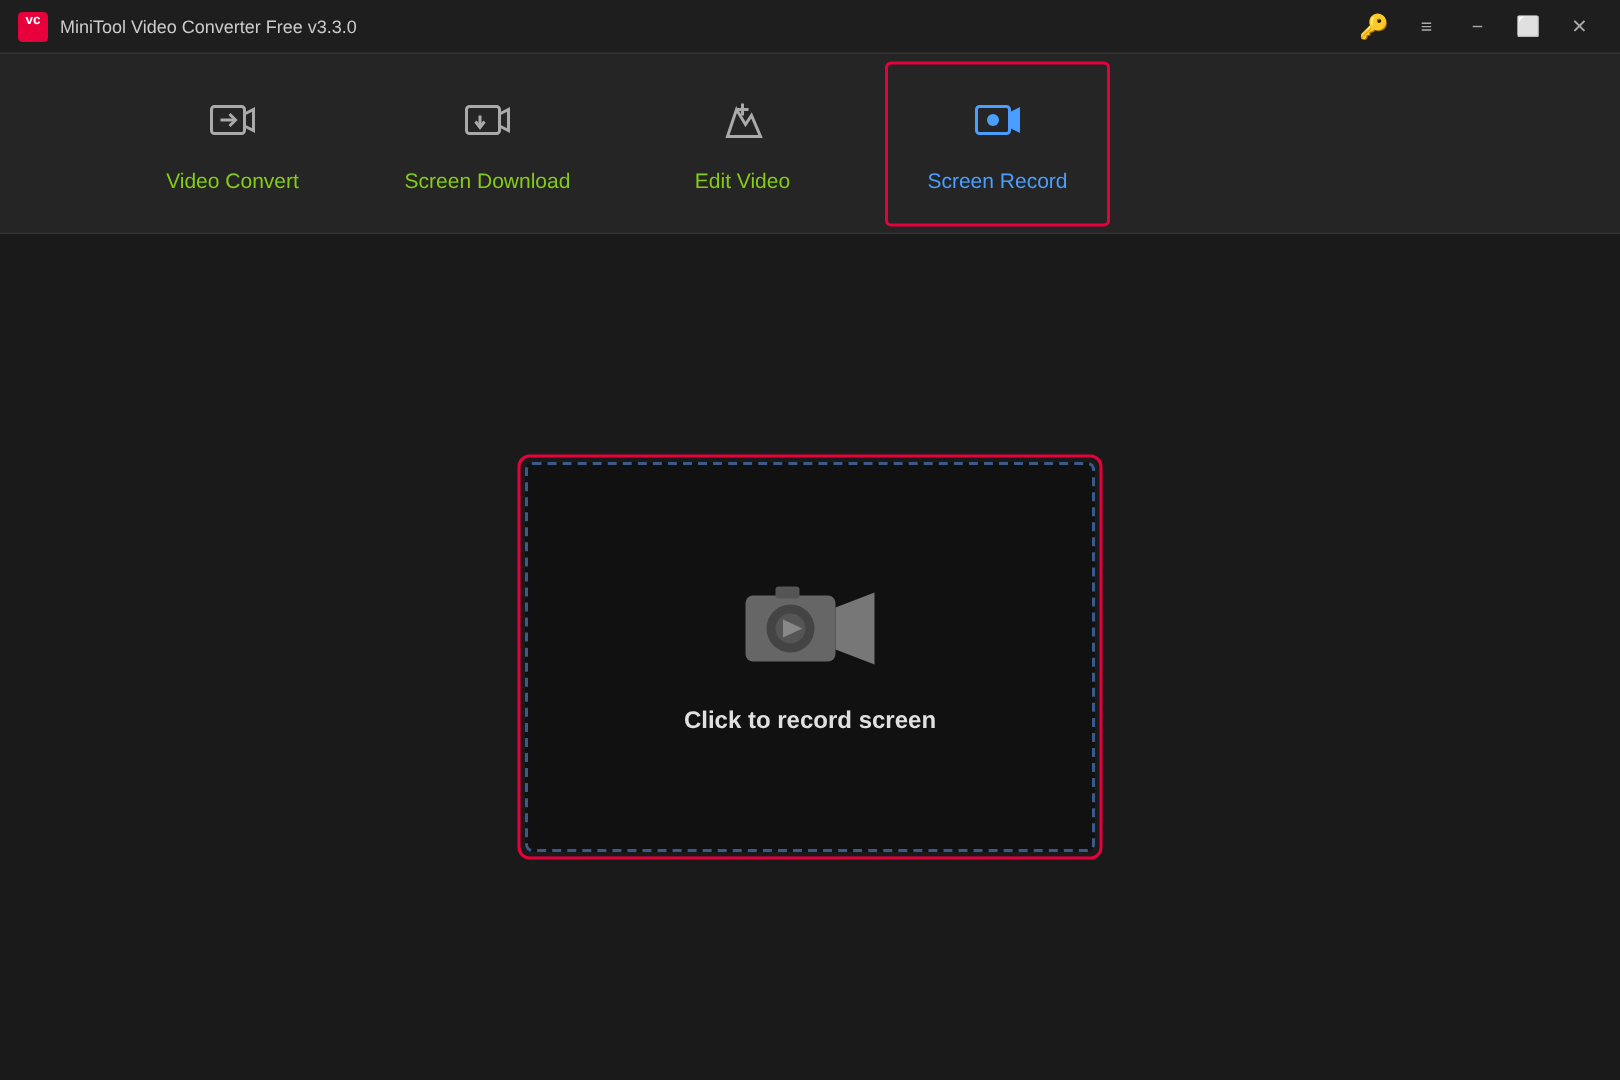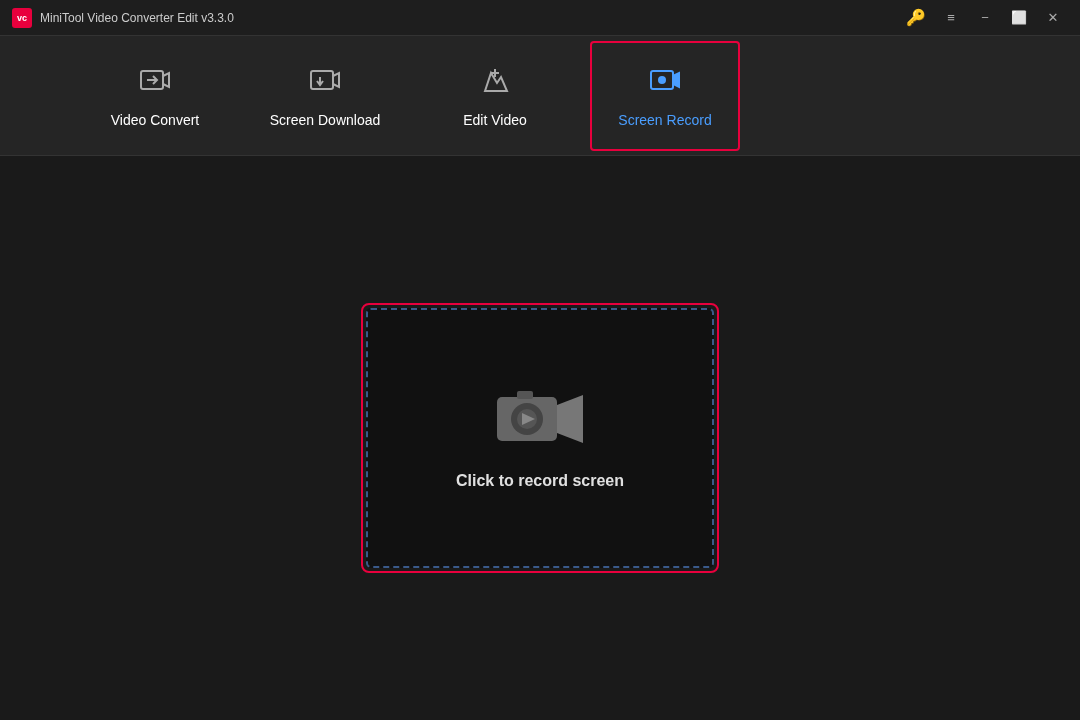--- a/index.html
+++ b/index.html
@@ -29,21 +29,20 @@
       align-items: center;
       gap: 8px;
     }
 
     .app-logo {
       width: 20px;
       height: 20px;
       background: #e8003d;
       border-radius: 3px;
       display: flex;
-      align-items: center;
       justify-content: center;
       font-size: 9px;
       font-weight: bold;
       color: #fff;
       flex-shrink: 0;
     }
 
     .title-bar-title {
       font-size: 12px;
       color: #ccc;
@@ -99,21 +98,21 @@
       border: 2px solid transparent;
       position: relative;
     }
 
     .nav-tab.active {
       border: 2px solid #e8003d;
     }
 
     .nav-tab-label {
       font-size: 14px;
-      color: #ffffff;
+      color: #84cc16;
     }
 
     .nav-tab.active .nav-tab-label {
       color: #4a9eff;
     }
 
     .nav-icon {
       color: #aaa;
       font-size: 28px;
       line-height: 1;
@@ -131,21 +130,21 @@
       display: flex;
       align-items: center;
       justify-content: center;
     }
 
     
     .record-area-outer {
       border: 2px solid #e8003d;
       border-radius: 8px;
       padding: 3px;
-      width: 358px;
+      width: 390px;
       height: 270px;
     }
 
     .record-area-inner {
       width: 100%;
       height: 100%;
       background: #111;
       border-radius: 5px;
       border: 2px dashed #3a5a8a;
       display: flex;
@@ -183,21 +182,21 @@
     }
   </style>
 </head>
 <body>
 
 <div class="title-bar">
   <div class="title-bar-left">
     <div class="app-logo">
       <span>vc</span>
     </div>
-    <span class="title-bar-title">MiniTool Video Converter Edit v3.3.0</span>
+    <span class="title-bar-title">MiniTool Video Converter Free v3.3.0</span>
   </div>
   <div class="title-bar-controls">
     <span class="key-icon">🔑</span>
     <button class="title-bar-btn" title="Menu">≡</button>
     <button class="title-bar-btn">−</button>
     <button class="title-bar-btn">⬜</button>
     <button class="title-bar-btn close">✕</button>
   </div>
 </div>
 

